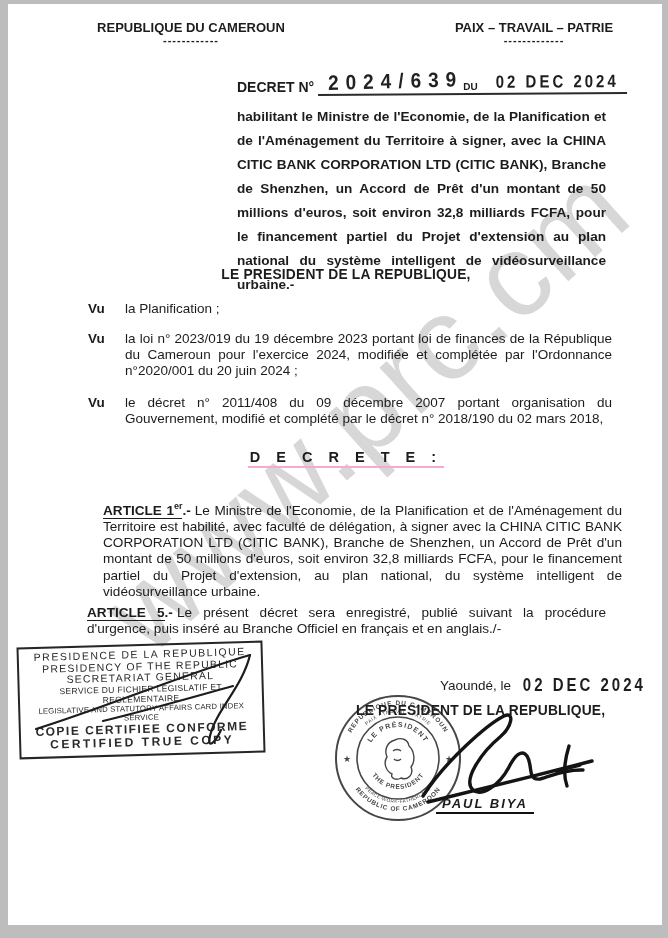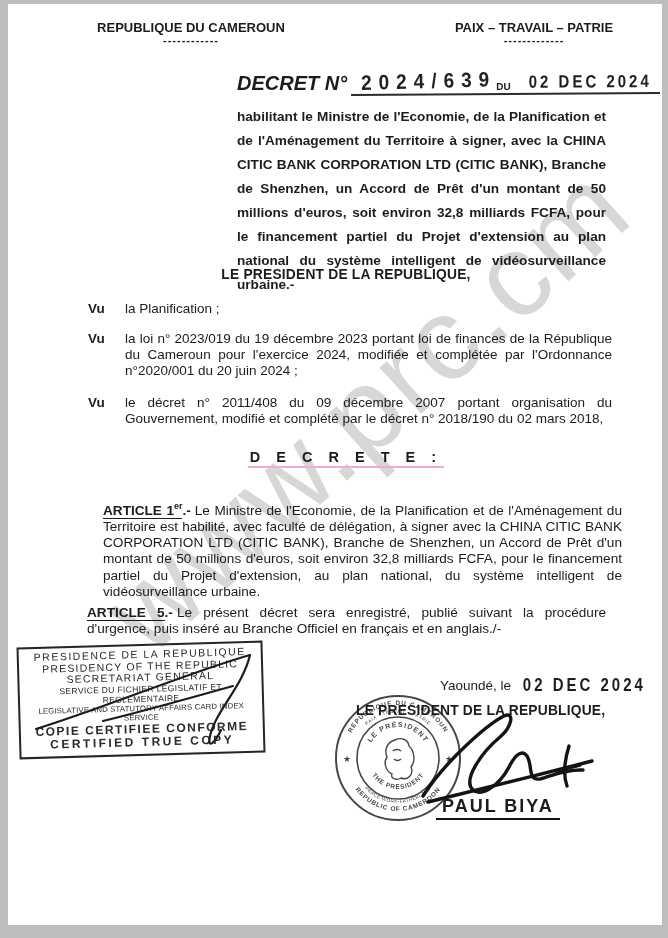--- a/index.html
+++ b/index.html
@@ -25,21 +25,21 @@
     z-index:0;user-select:none;
   }
   .layer{position:absolute;inset:0;z-index:1;}
 
   
   .hdr{font-size:13px;font-weight:700;text-align:center;line-height:15px;}
   .hdr .dashes{font-weight:700;letter-spacing:1px;font-size:11px;line-height:10px;}
 
   
   .decree-line{left:229px;top:66px;white-space:nowrap;}
-  .decree-label{font-size:20px;font-weight:700;vertical-align:bottom;font-style:italic;}
+  .decree-label{font-size:14px;font-weight:700;vertical-align:bottom;}
   .stamp-line{
     display:inline-block;border-bottom:2px solid #2b2b2b;
     padding:0 8px 1px 10px;margin-left:4px;transform:rotate(-0.4deg);
   }
   .stamp-number{
     font-size:19px;font-weight:700;letter-spacing:7px;color:#222;
     display:inline-block;transform:scaleY(1.1) rotate(-1deg);
   }
   .du-label{font-size:10px;font-weight:700;position:relative;top:3px;margin:0 18px 0 0;}
   .stamp-date{
@@ -86,22 +86,22 @@
   .cert-l2{font-size:10.5px;letter-spacing:1.2px;line-height:11.5px;}
   .cert-l3{font-size:10.5px;letter-spacing:1.2px;line-height:11.5px;}
   .cert-l4{font-size:8.6px;letter-spacing:.3px;line-height:10px;}
   .cert-l5{font-size:7.7px;letter-spacing:.2px;line-height:9.5px;}
   .cert-l6{font-size:12px;font-weight:700;letter-spacing:1.5px;line-height:13.5px;}
   .cert-l7{font-size:12px;font-weight:700;letter-spacing:2.5px;line-height:13.5px;}
 
   .yaounde{left:432px;top:672px;font-size:13.5px;white-space:nowrap;}
   .prez2{left:348px;top:699px;font-size:13.8px;font-weight:700;letter-spacing:.2px;z-index:3;}
   .signer{
-    left:428px;top:792px;font-size:18px;font-weight:700;letter-spacing:2px;
-    border-bottom:2.5px solid #111;padding:0 6px 1px 6px;z-index:4;
+    left:428px;top:792px;font-size:13px;font-weight:700;letter-spacing:2px;
+    border-bottom:2.5px solid #111;padding:0 6px 1px 6px;z-index:4;font-style:italic;
   }
   .seal-svg{left:325px;top:689px;z-index:2;opacity:.88;}
   .sig-svg{left:320px;top:624px;z-index:4;}
   .certsig-svg{left:0px;top:620px;z-index:3;}
 </style>
 </head>
 <body>
 
 <div class="sheet">
 

